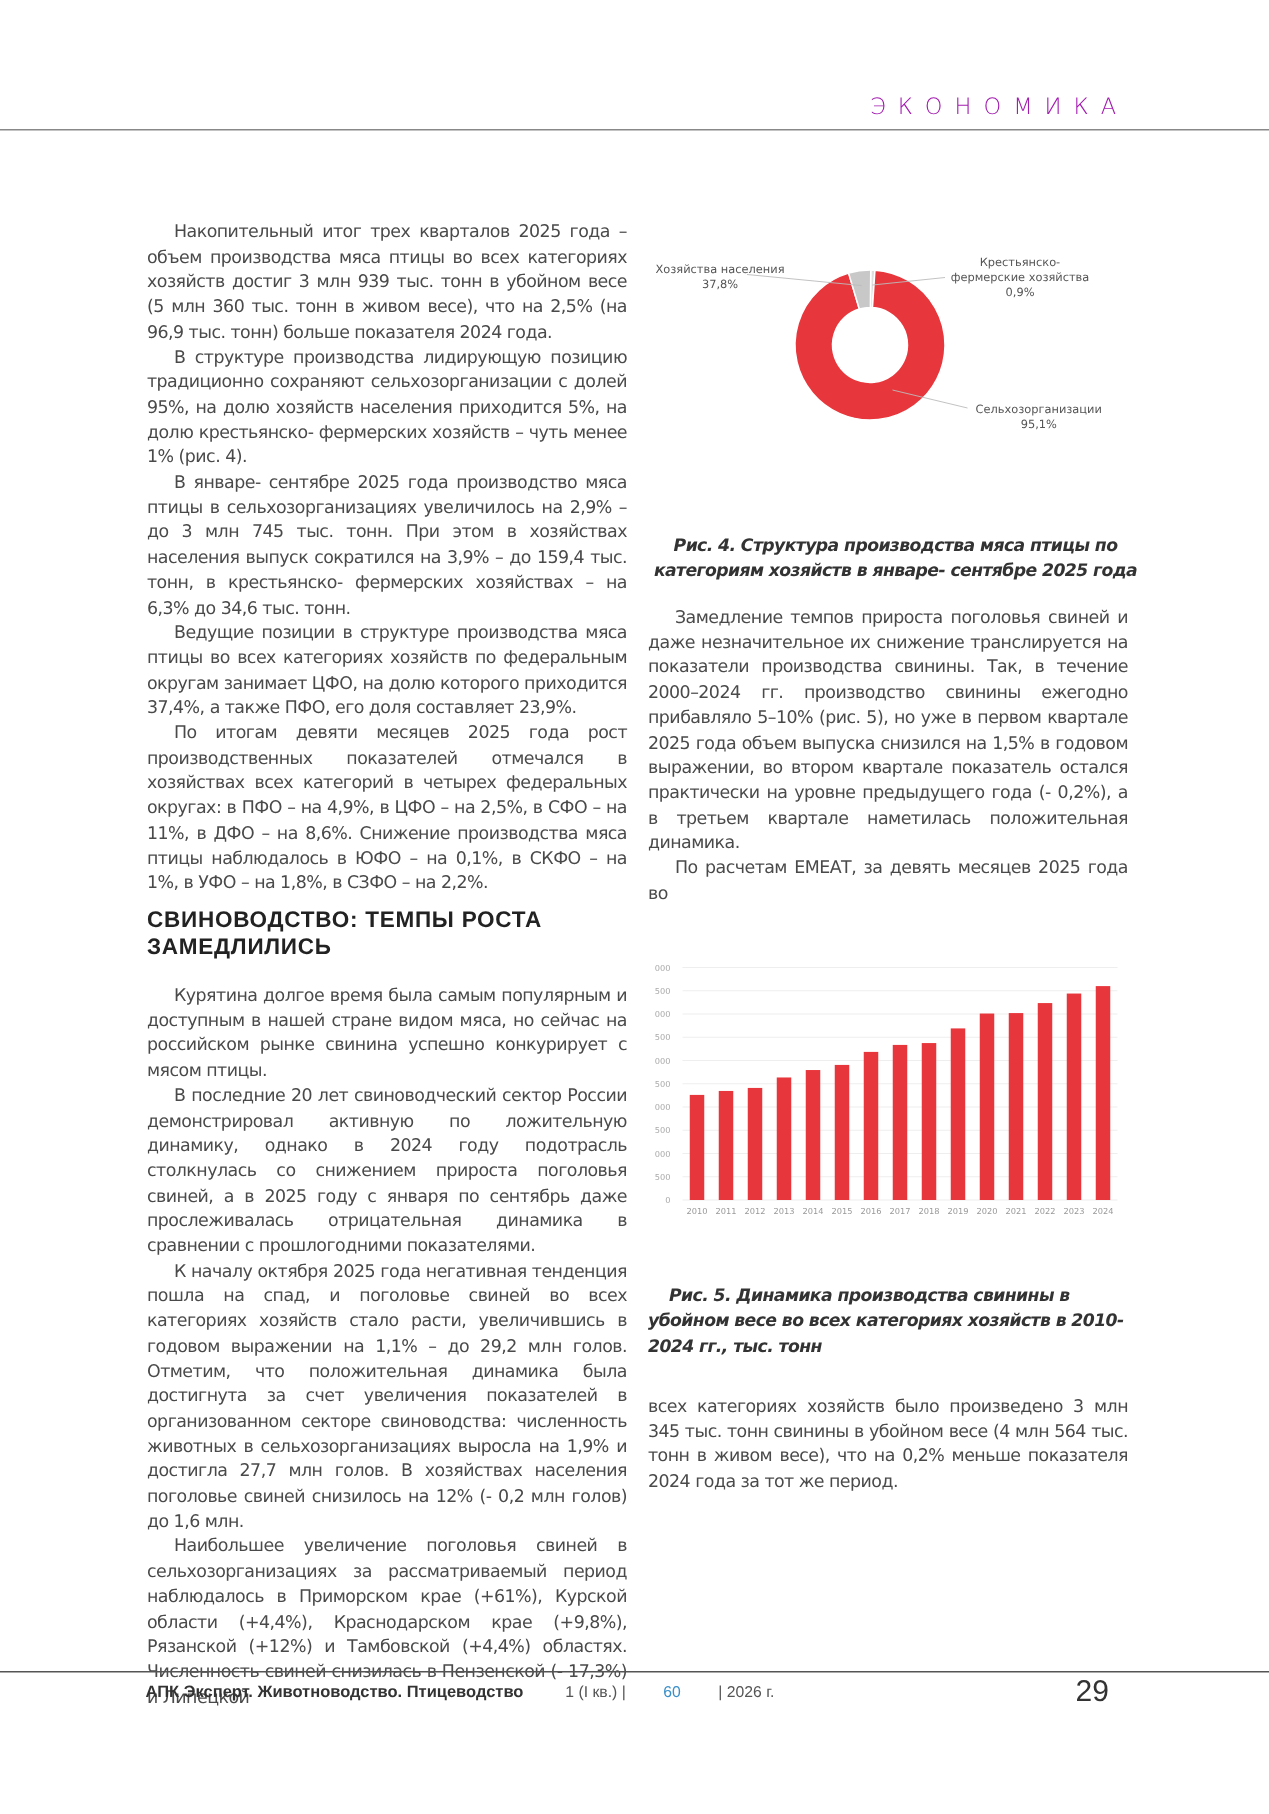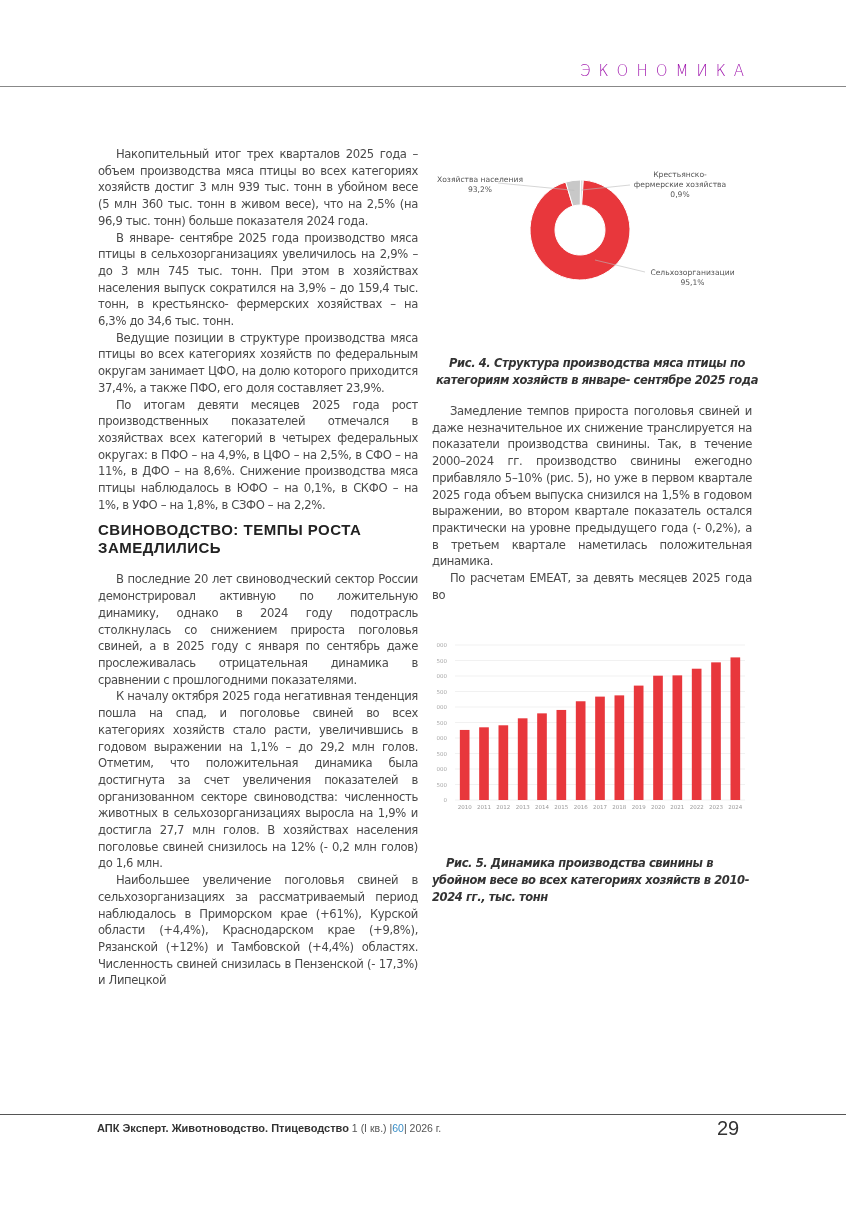--- a/index.html
+++ b/index.html
@@ -23,53 +23,55 @@
   .fig5-caption { left: 432px; top: 855px; width: 320px; text-align: left; text-indent: 14px; }
 
   .donut-wrap { position: absolute; left: 430px; top: 165px; width: 330px; height: 130px; }
   .donut-label { position: absolute; font-size: 7.6px; line-height: 10px; color: #555; text-align: center; }
 
   .bar-wrap { position: absolute; left: 425px; top: 635px; width: 330px; height: 180px; }
 
   .footer-rule { position: absolute; left: 0; top: 1114px; width: 846px; height: 1px; background: #555; }
   .footer { position: absolute; left: 97px; top: 1122px; font-size: 10.5px; color: #333; }
   .footer .mag { font-weight: bold; font-family: "Liberation Sans", sans-serif; font-size: 11px; }
-  .footer .issue { font-family: "Liberation Sans", sans-serif; color: #555; }
+  .footer .issue { font-family: "Liberation Sans", sans-serif; color: #555; padding-left: 25px; }
   .footer .issue-no { color: #3a8fc8; }
   .page-num { position: absolute; left: 717px; top: 1117px; font-size: 20px; color: #333; font-family: "Liberation Sans", sans-serif; }
 </style>
 </head>
 <body>
 
 <div class="section-header">ЭКОНОМИКА</div>
 <div class="header-rule"></div>
 
 <div class="col col-left">
   <p>Накопительный итог трех кварталов 2025 года – объем производства мяса птицы во всех категориях хозяйств достиг 3 млн 939 тыс. тонн в убойном весе (5 млн 360 тыс. тонн в живом весе), что на 2,5% (на 96,9 тыс. тонн) больше показателя 2024 года.</p>
+  <p>В структуре производства лидирующую позицию традиционно сохраняют сельхозорганизации с долей 95%, на долю хозяйств населения приходится 5%, на долю крестьянско- фермерских хозяйств – чуть менее 1% (рис. 4).</p>
   <p>В январе- сентябре 2025 года производство мяса птицы в сельхозорганизациях увеличилось на 2,9% – до 3 млн 745 тыс. тонн. При этом в хозяйствах населения выпуск сократился на 3,9% – до 159,4 тыс. тонн, в крестьянско- фермерских хозяйствах – на 6,3% до 34,6 тыс. тонн.</p>
   <p>Ведущие позиции в структуре производства мяса птицы во всех категориях хозяйств по федеральным округам занимает ЦФО, на долю которого приходится 37,4%, а также ПФО, его доля составляет 23,9%.</p>
   <p>По итогам девяти месяцев 2025 года рост производственных показателей отмечался в хозяйствах всех категорий в четырех федеральных округах: в ПФО – на 4,9%, в ЦФО – на 2,5%, в СФО – на 11%, в ДФО – на 8,6%. Снижение производства мяса птицы наблюдалось в ЮФО – на 0,1%, в СКФО – на 1%, в УФО – на 1,8%, в СЗФО – на 2,2%.</p>
   <h2 class="section-title">СВИНОВОДСТВО: ТЕМПЫ РОСТА ЗАМЕДЛИЛИСЬ</h2>
+  <p>Курятина долгое время была самым популярным и доступным в нашей стране видом мяса, но сейчас на российском рынке свинина успешно конкурирует с мясом птицы.</p>
   <p>В последние 20 лет свиноводческий сектор России демонстрировал активную по ложительную динамику, однако в 2024 году подотрасль столкнулась со снижением прироста поголовья свиней, а в 2025 году с января по сентябрь даже прослеживалась отрицательная динамика в сравнении с прошлогодними показателями.</p>
   <p>К началу октября 2025 года негативная тенденция пошла на спад, и поголовье свиней во всех категориях хозяйств стало расти, увеличившись в годовом выражении на 1,1% – до 29,2 млн голов. Отметим, что положительная динамика была достигнута за счет увеличения показателей в организованном секторе свиноводства: численность животных в сельхозорганизациях выросла на 1,9% и достигла 27,7 млн голов. В хозяйствах населения поголовье свиней снизилось на 12% (- 0,2 млн голов) до 1,6 млн.</p>
   <p>Наибольшее увеличение поголовья свиней в сельхозорганизациях за рассматриваемый период наблюдалось в Приморском крае (+61%), Курской области (+4,4%), Краснодарском крае (+9,8%), Рязанской (+12%) и Тамбовской (+4,4%) областях. Численность свиней снизилась в Пензенской (- 17,3%) и Липецкой</p>
 </div>
 
 <div class="donut-wrap">
   <svg id="donut-svg" width="330" height="130">
       <path d="M150.49999166670833,15.002499979166735 A50,50 0 0 1 153.30258727423669,15.109190051713433 L151.65129363711833,40.05459502585671 A25,25 0 0 0 150.24999583335418,40.00124998958337 Z" fill="#dedede" stroke="#fff" stroke-width="1"></path>
       <path d="M153.30258727423669,15.109190051713433 A50,50 0 1 1 135.74075660107627,17.07637349187511 L142.87037830053814,41.03818674593755 A25,25 0 1 0 151.65129363711833,40.05459502585671 Z" fill="#e8373c" stroke="#fff" stroke-width="1"></path>
       <path d="M135.74075660107627,17.07637349187511 A50,50 0 0 1 150.49999166670835,15.002499979166735 L150.24999583335418,40.00124998958337 A25,25 0 0 0 142.87037830053814,41.03818674593755 Z" fill="#c8c8c8" stroke="#fff" stroke-width="1"></path>
       <line x1="68" y1="18" x2="144.43413317331888" y2="25.389128683306517" stroke="#bbb" stroke-width="0.6"></line>
       <line x1="200" y1="20" x2="151.52163014553201" y2="25.028952456806834" stroke="#bbb" stroke-width="0.6"></line>
       <line x1="165" y1="95" x2="215" y2="107" stroke="#bbb" stroke-width="0.6"></line>
     </svg>
   <div class="donut-label" id="lbl-households" style="left:0px; top:10px; width:100px;">
       <div>Хозяйства населения</div>
-      <div>93,2%</div>
+      <div>37,8%</div>
     </div>
   <div class="donut-label" id="lbl-farms" style="left:185px; top:5px; width:130px;">
       <div>Крестьянско-</div>
       <div>фермерские хозяйства</div>
       <div>0,9%</div>
     </div>
   <div class="donut-label" id="lbl-agro" style="left:205px; top:103px; width:115px;">
       <div>Сельхозорганизации</div>
       <div>95,1%</div>
     </div>
@@ -133,19 +135,20 @@
       <text x="271.66666666666663" y="174" font-size="5.5" fill="#999" text-anchor="middle" font-family="DejaVu Sans, sans-serif">2022</text>
       <rect x="286.1666666666667" y="27.359999999999985" width="9.666666666666666" height="137.64000000000001" fill="#e8373c"></rect>
       <text x="291" y="174" font-size="5.5" fill="#999" text-anchor="middle" font-family="DejaVu Sans, sans-serif">2023</text>
       <rect x="305.5" y="22.400000000000006" width="9.666666666666666" height="142.6" fill="#e8373c"></rect>
       <text x="310.3333333333333" y="174" font-size="5.5" fill="#999" text-anchor="middle" font-family="DejaVu Sans, sans-serif">2024</text>
     </svg>
 </div>
 <div class="fig-caption fig5-caption">Рис. 5. Динамика производства свинины в убойном весе во всех категориях хозяйств в 2010- 2024 гг., тыс. тонн</div>
 
 <div class="col col-right" id="right-block2" style="top:929px;">
+    <p class="noindent">всех категориях хозяйств было произведено 3 млн 345 тыс. тонн свинины в убойном весе (4 млн 564 тыс. тонн в живом весе), что на 0,2% меньше показателя 2024 года за тот же период.</p>
   </div>
 
 <div class="footer-rule"></div>
 <div class="footer">
   <span class="mag">АПК Эксперт. Животноводство. Птицеводство</span><span class="issue"> 1 (I кв.) |</span><span class="issue issue-no">60</span><span class="issue">| 2026 г.</span>
 </div>
 <div class="page-num">29</div>
 
 </body></html>

